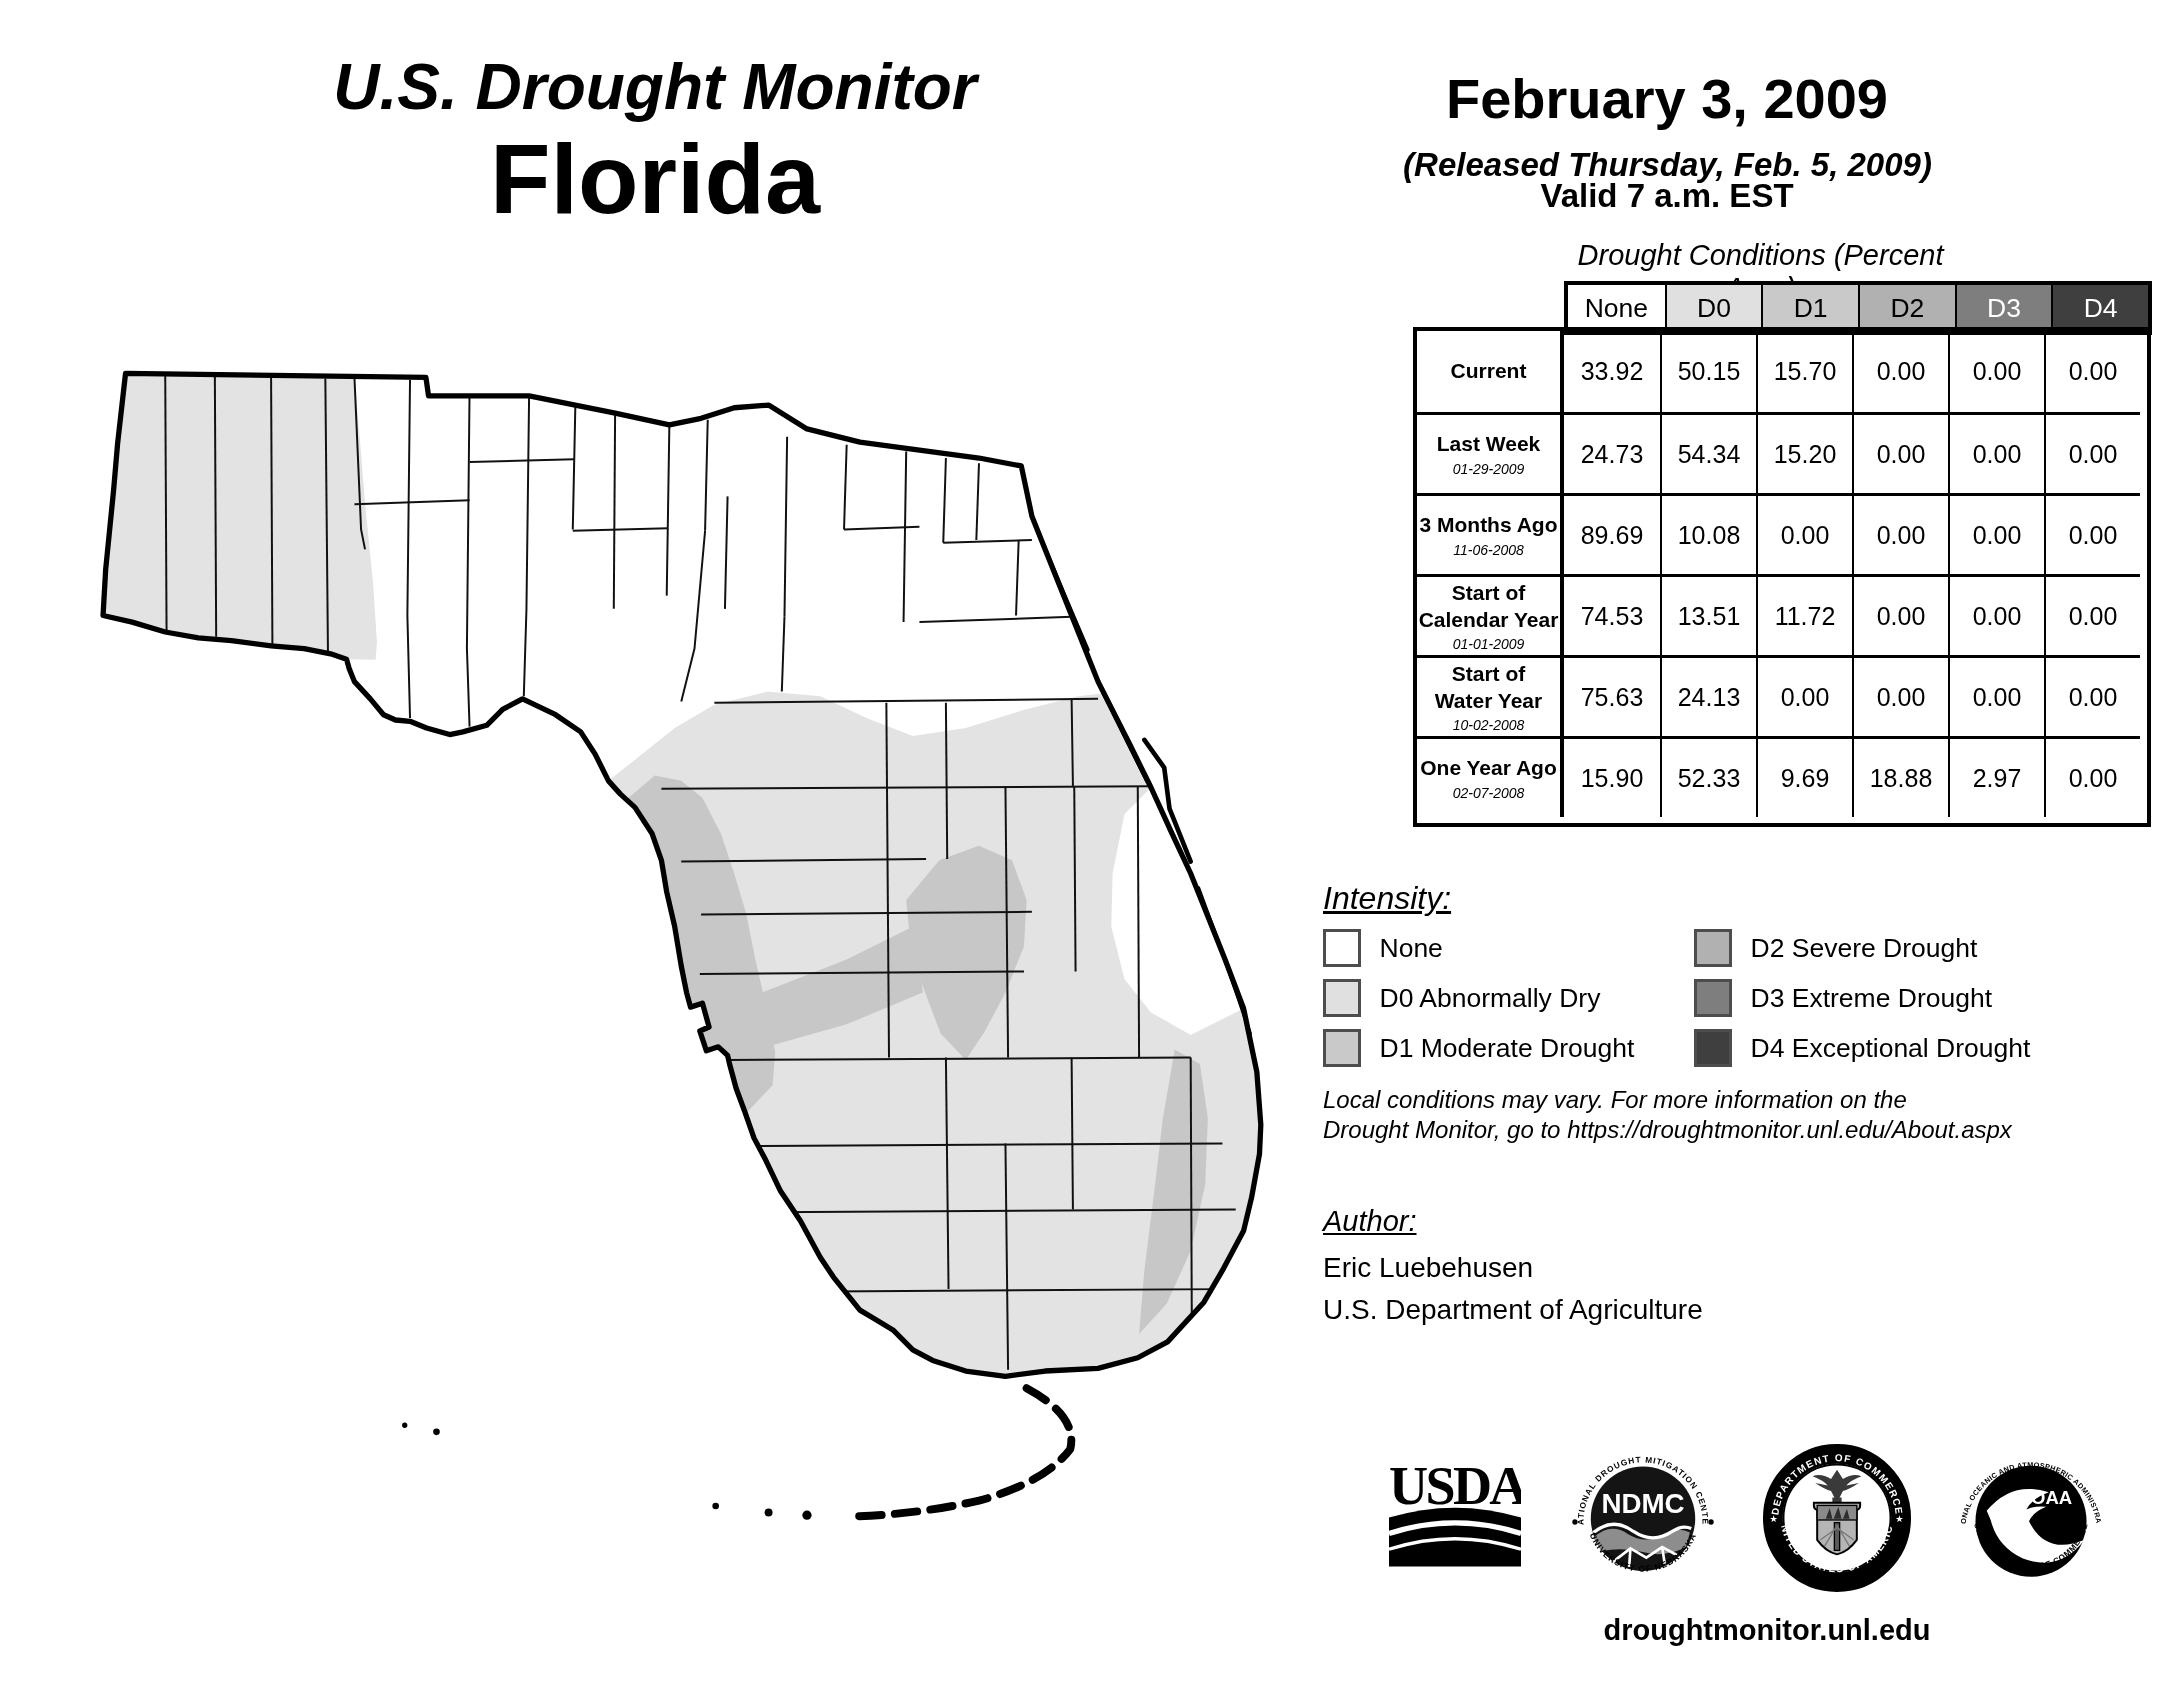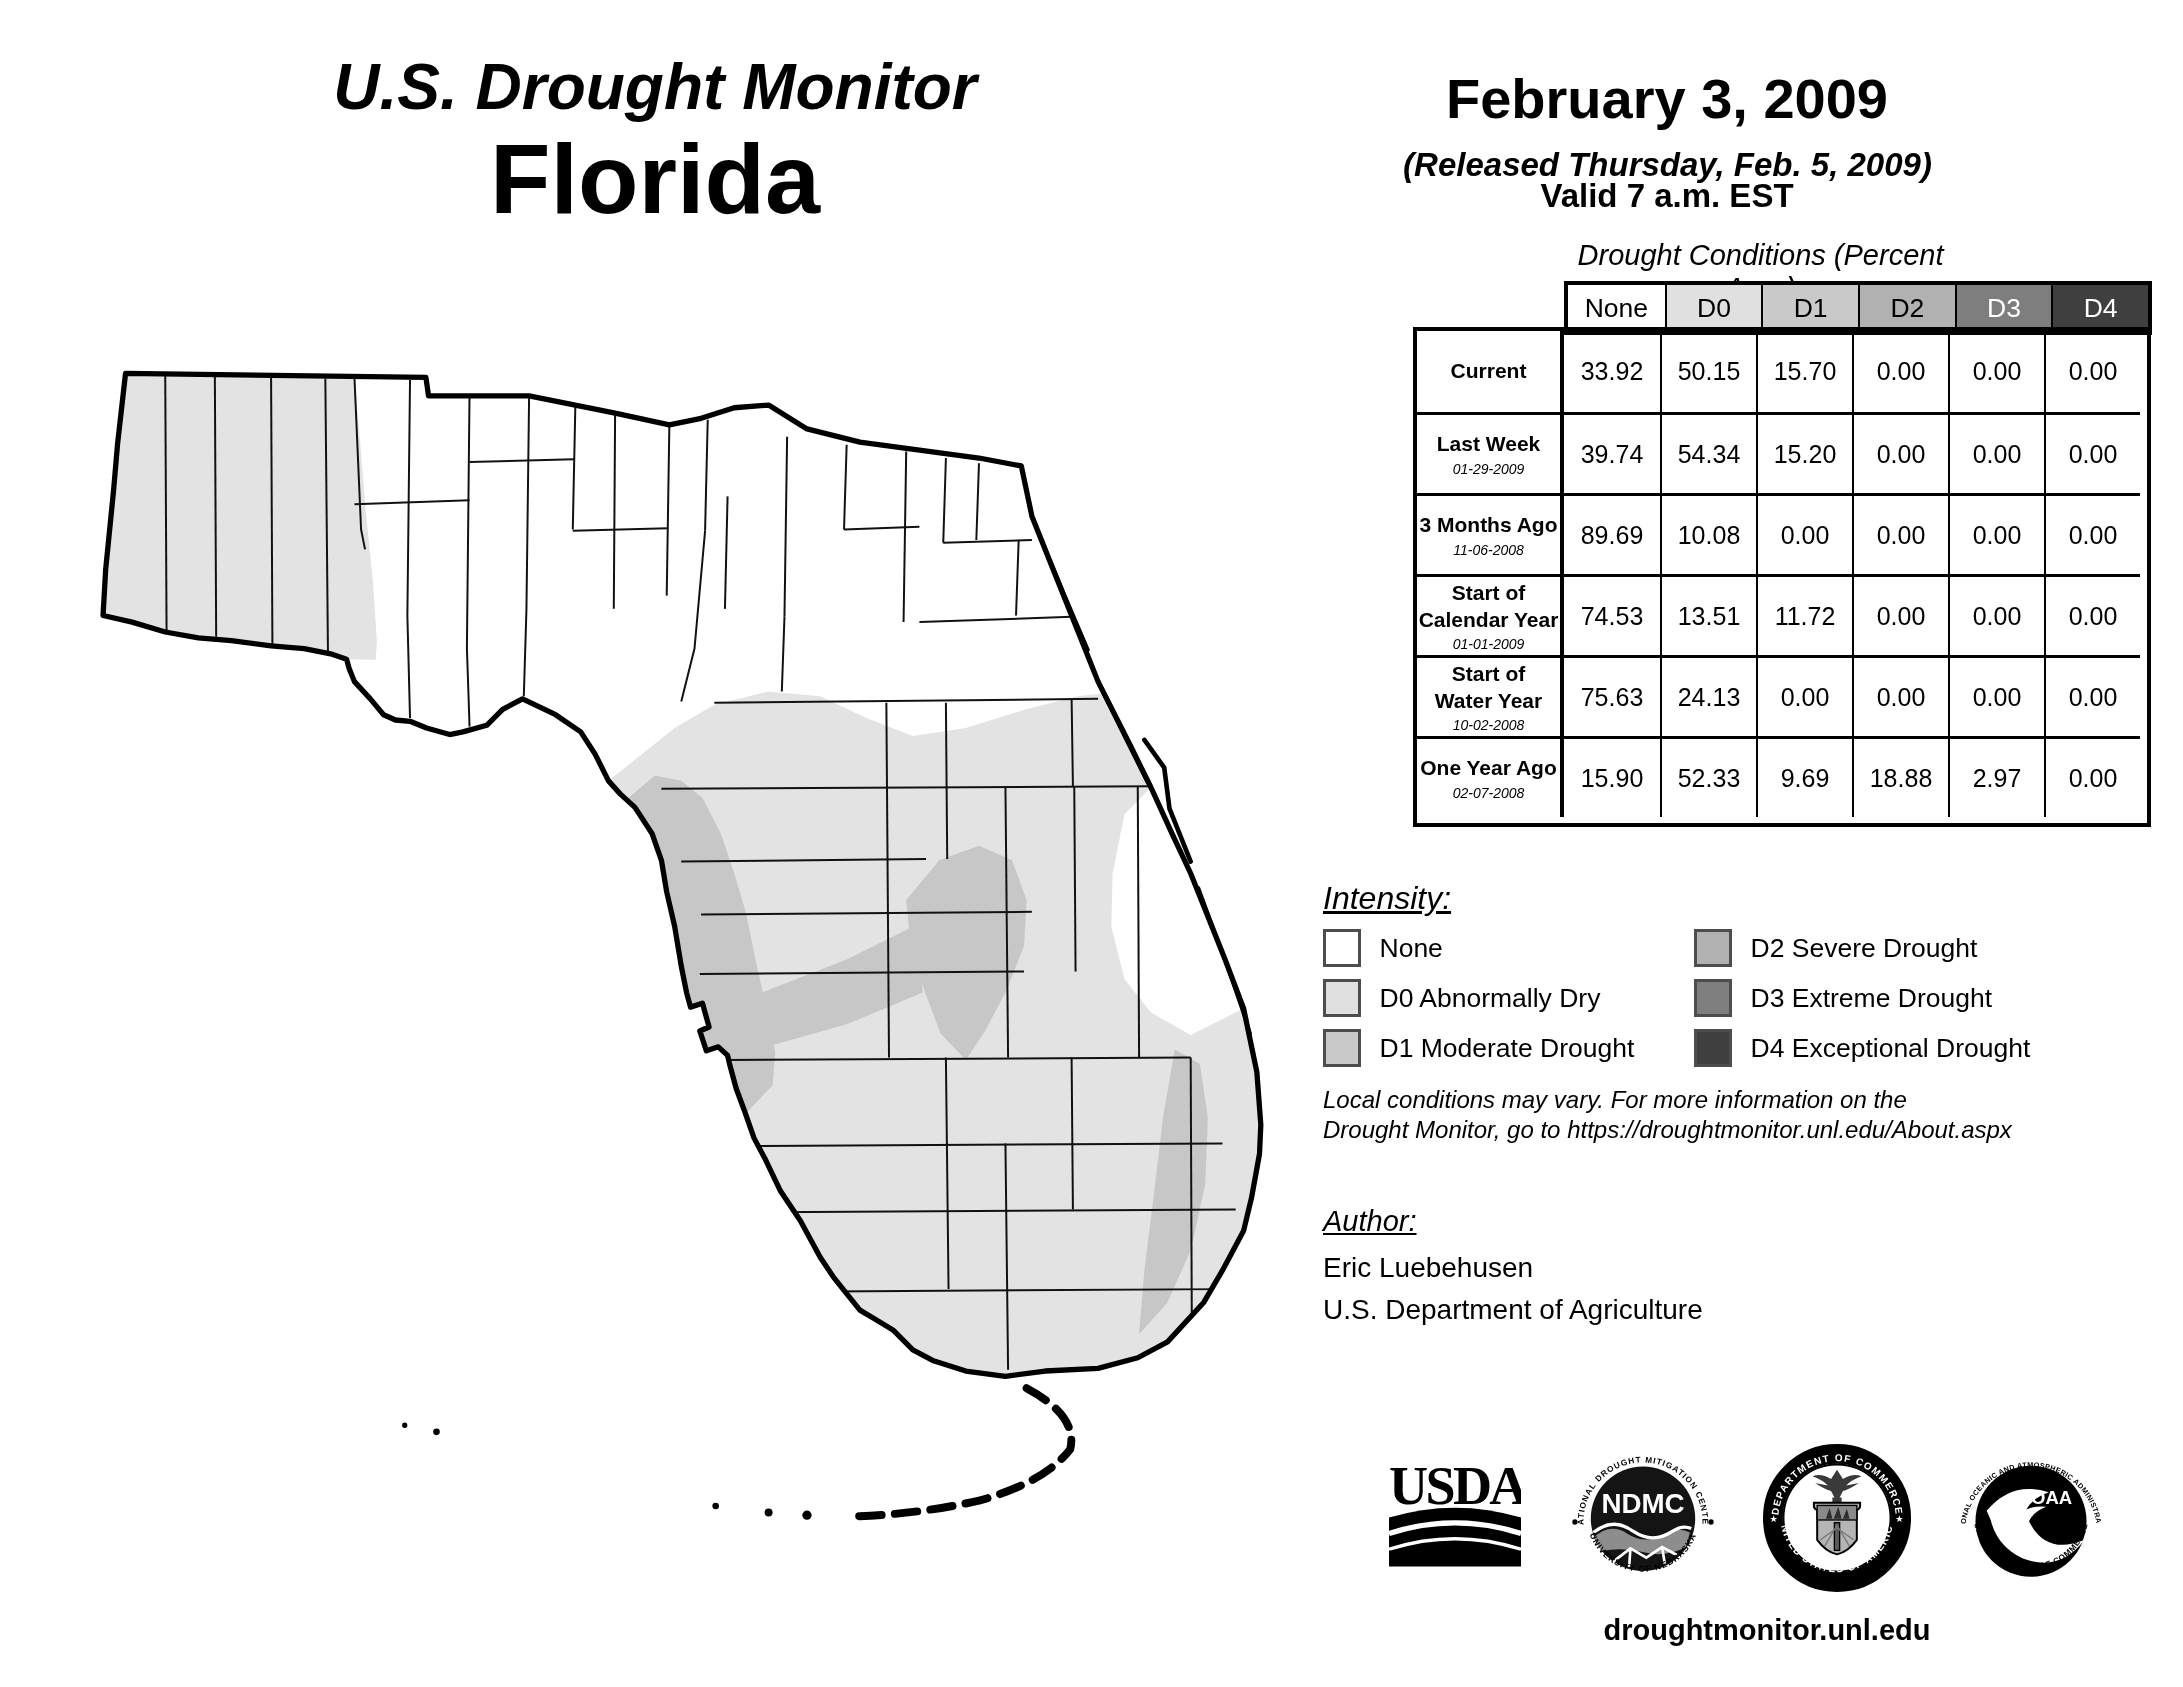--- a/index.html
+++ b/index.html
@@ -180,21 +180,21 @@
   <div class="cell r0">50.15</div>
   <div class="cell r0">15.70</div>
   <div class="cell r0">0.00</div>
   <div class="cell r0">0.00</div>
   <div class="cell r0">0.00</div>
 
   <div class="cell lbl">
     <span class="row-label">Last Week</span>
     <span class="row-date">01-29-2009</span>
   </div>
-  <div class="cell v0">39.74</div>
+  <div class="cell v0">24.73</div>
   <div class="cell">54.34</div>
   <div class="cell">15.20</div>
   <div class="cell">0.00</div>
   <div class="cell">0.00</div>
   <div class="cell">0.00</div>
 
   <div class="cell lbl">
     <span class="row-label">3 Months Ago</span>
     <span class="row-date">11-06-2008</span>
   </div>

